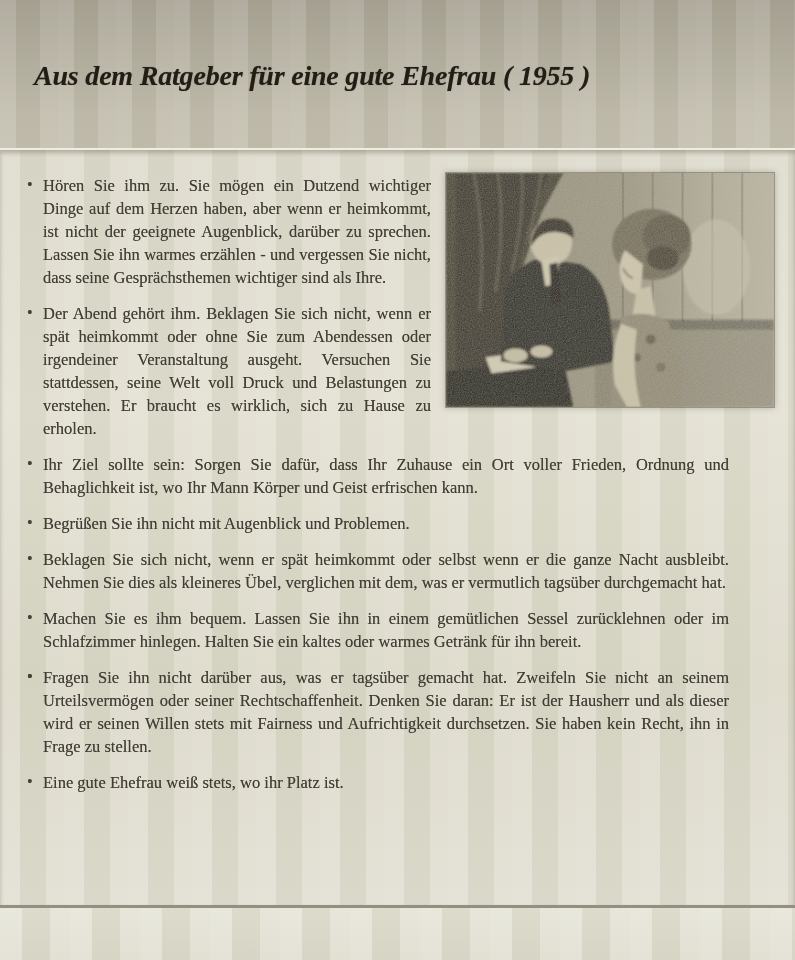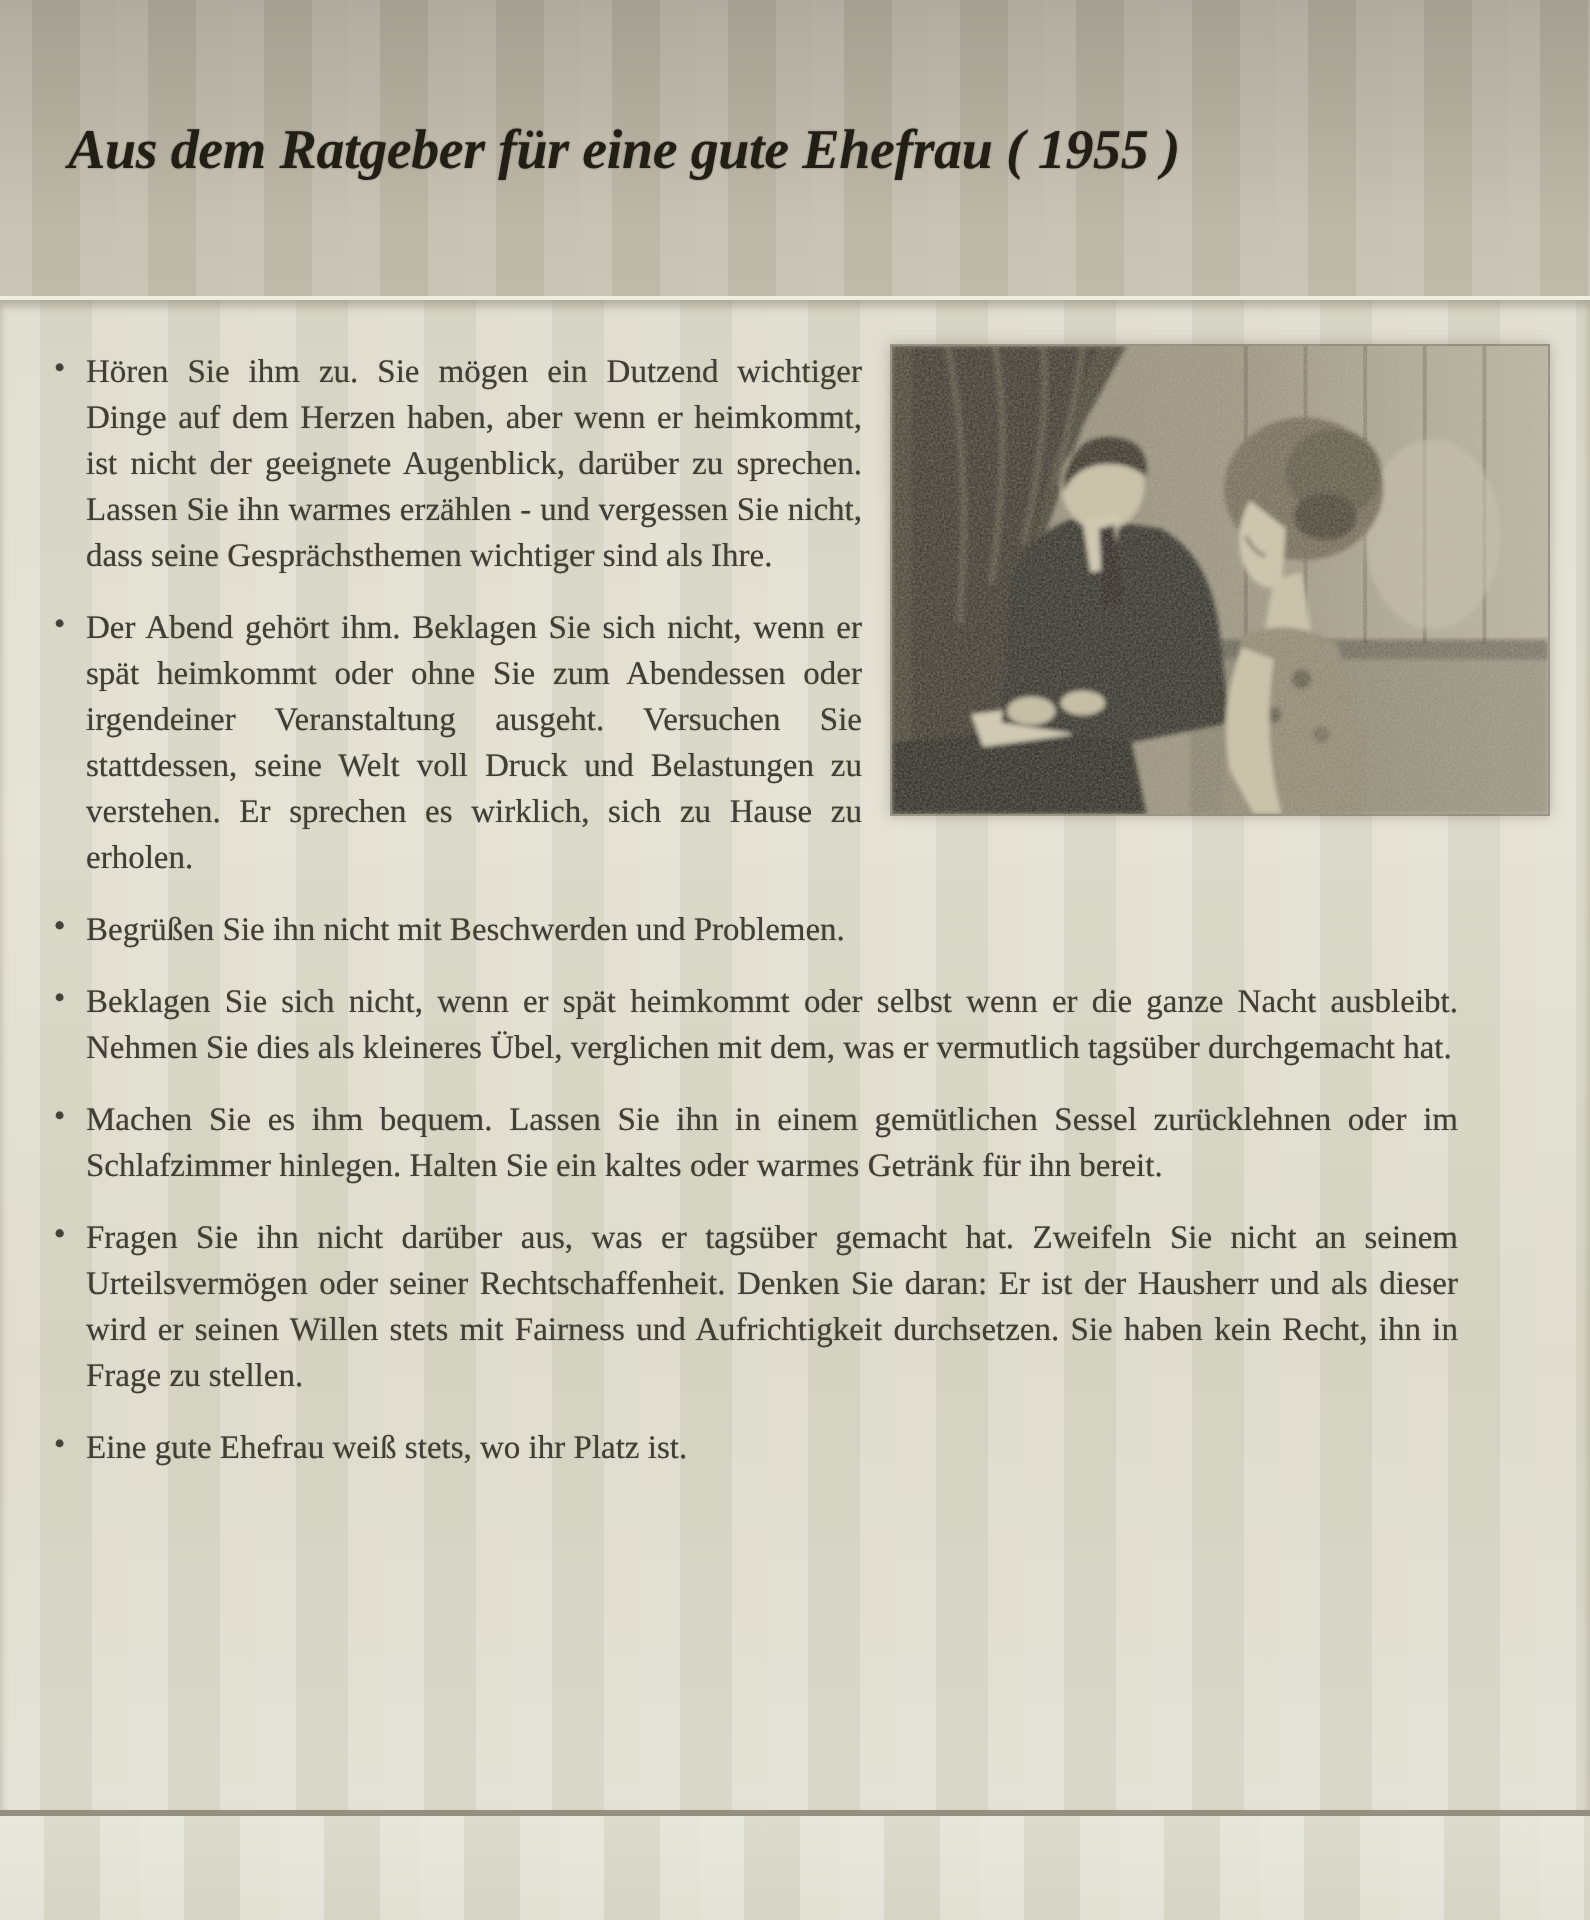--- a/index.html
+++ b/index.html
@@ -183,28 +183,29 @@
         <rect x="0" y="0" width="330" height="236" fill="rgba(150,144,122,0.08)" filter="url(#grain)"></rect>
       </svg>
     </div>
 
     <div class="bullet-item">
       <span class="bullet-dot">•</span>
       <span>Hören Sie ihm zu. Sie mögen ein Dutzend wichtiger Dinge auf dem Herzen haben, aber wenn er heimkommt, ist nicht der geeignete Augenblick, darüber zu sprechen. Lassen Sie ihn warmes erzählen - und vergessen Sie nicht, dass seine Gesprächsthemen wichtiger sind als Ihre.</span>
     </div>
     <div class="bullet-item">
       <span class="bullet-dot">•</span>
-      <span>Der Abend gehört ihm. Beklagen Sie sich nicht, wenn er spät heimkommt oder ohne Sie zum Abendessen oder irgendeiner Veranstaltung ausgeht. Versuchen Sie stattdessen, seine Welt voll Druck und Belastungen zu verstehen. Er sprechen es wirklich, sich zu Hause zu erholen.</span>
-    </div>
-    <div class="bullet-item">
-      <span class="bullet-dot">•</span>
-    </div>
-    <div class="bullet-item">
-      <span class="bullet-dot">•</span>
-      <span>Begrüßen Sie ihn nicht mit Beschwerden und Problemen.</span>
+      <span>Der Abend gehört ihm. Beklagen Sie sich nicht, wenn er spät heimkommt oder ohne Sie zum Abendessen oder irgendeiner Veranstaltung ausgeht. Versuchen Sie stattdessen, seine Welt voll Druck und Belastungen zu verstehen. Er braucht es wirklich, sich zu Hause zu erholen.</span>
+    </div>
+    <div class="bullet-item">
+      <span class="bullet-dot">•</span>
+      <span>Ihr Ziel sollte sein: Sorgen Sie dafür, dass Ihr Zuhause ein Ort voller Frieden, Ordnung und Behaglichkeit ist, wo Ihr Mann Körper und Geist erfrischen kann.</span>
+    </div>
+    <div class="bullet-item">
+      <span class="bullet-dot">•</span>
+      <span>Begrüßen Sie ihn nicht mit Augenblick und Problemen.</span>
     </div>
     <div class="bullet-item">
       <span class="bullet-dot">•</span>
       <span>Beklagen Sie sich nicht, wenn er spät heimkommt oder selbst wenn er die ganze Nacht ausbleibt. Nehmen Sie dies als kleineres Übel, verglichen mit dem, was er vermutlich tagsüber durchgemacht hat.</span>
     </div>
     <div class="bullet-item">
       <span class="bullet-dot">•</span>
       <span>Machen Sie es ihm bequem. Lassen Sie ihn in einem gemütlichen Sessel zurücklehnen oder im Schlafzimmer hinlegen. Halten Sie ein kaltes oder warmes Getränk für ihn bereit.</span>
     </div>
     <div class="bullet-item">

